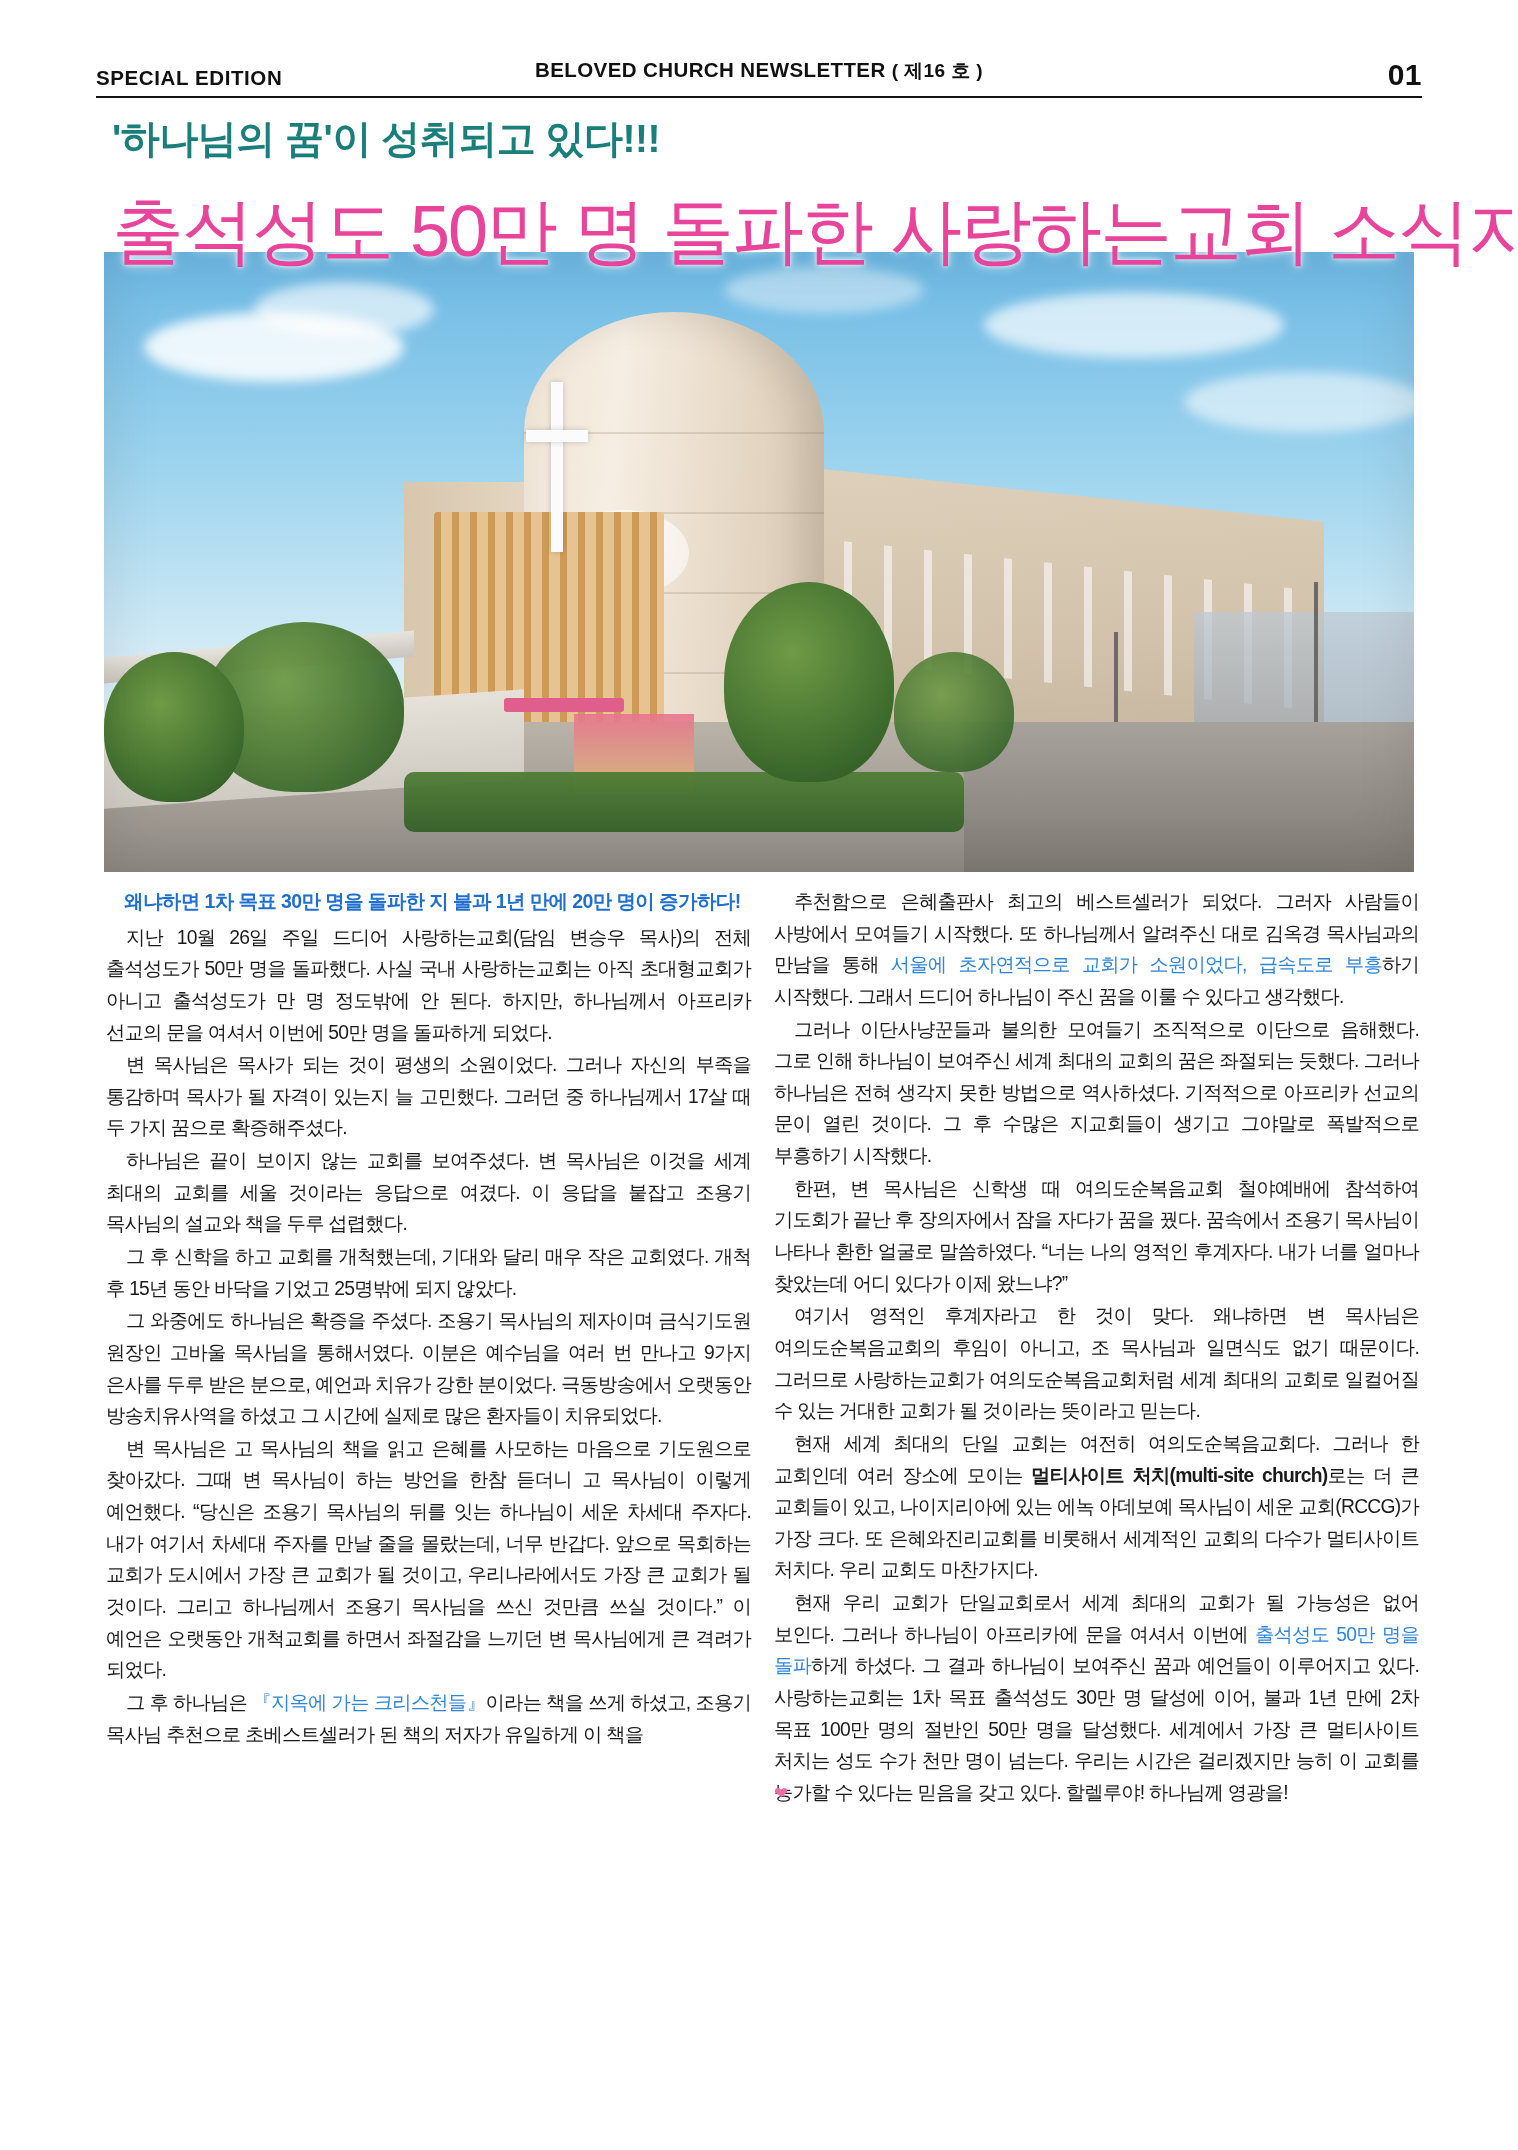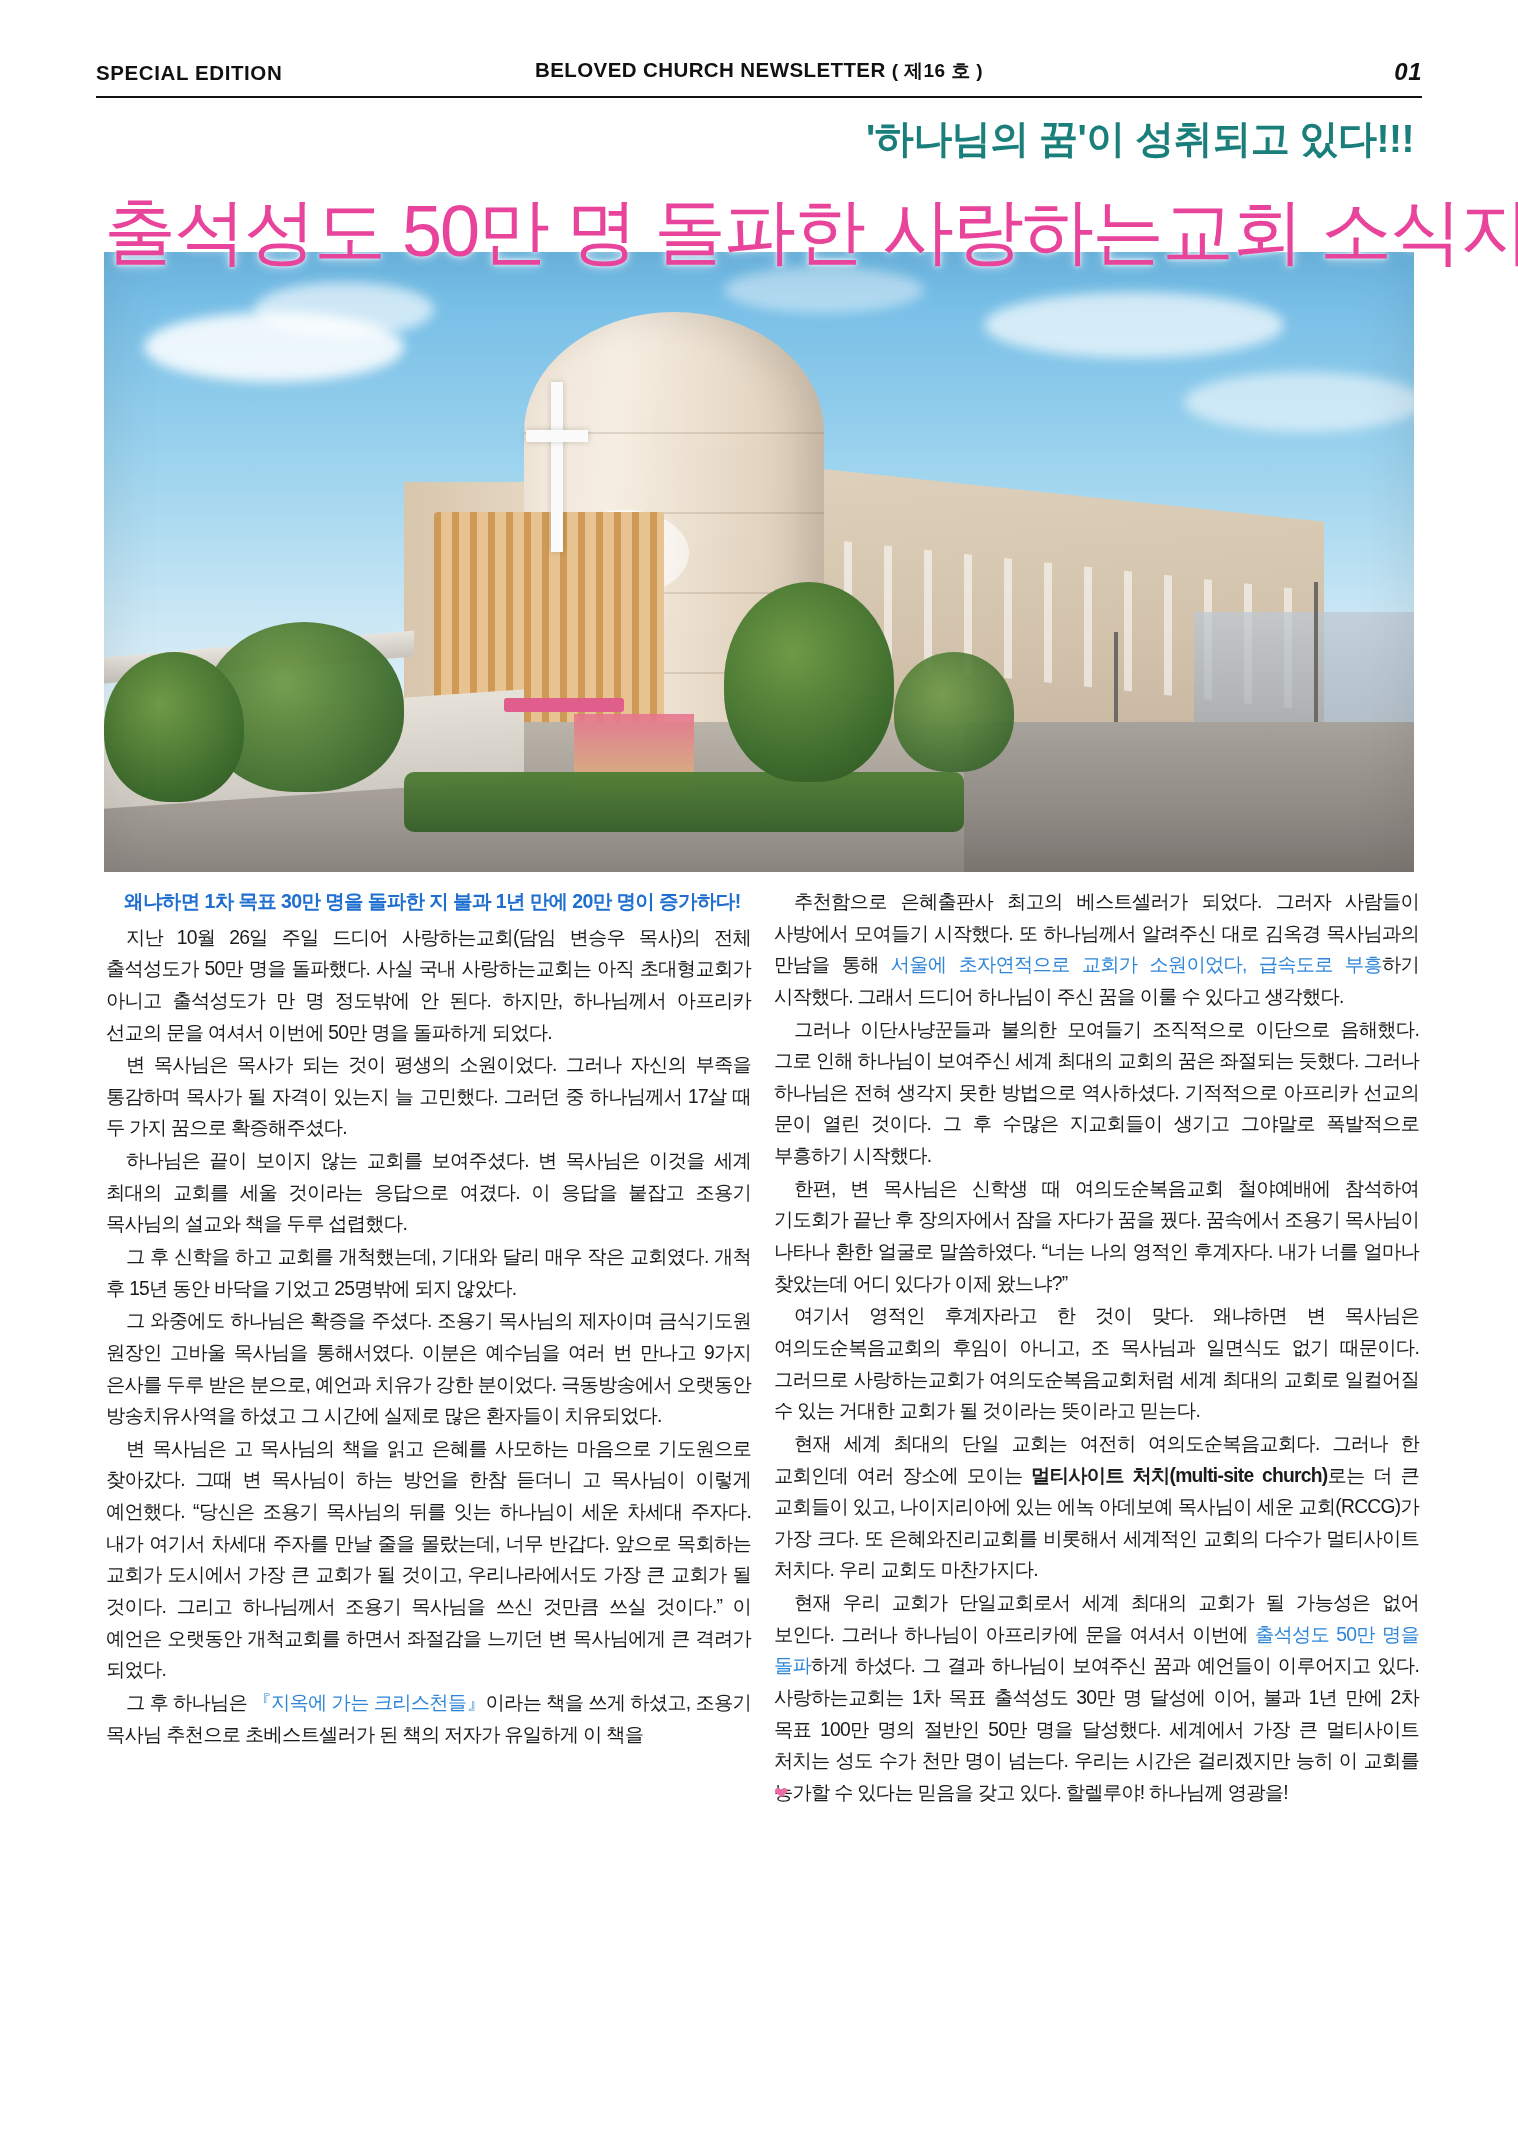--- a/index.html
+++ b/index.html
@@ -44,44 +44,43 @@
     position: absolute;
     left: 50%;
     transform: translateX(-50%);
     white-space: nowrap;
   }
   .masthead-center .issue {
     font-weight: bold;
     font-size: 19px;
   }
   .masthead-right {
-    font-size: 24px;
+    font-size: 30px;
     font-weight: bold;
     color: #111;
     letter-spacing: 0.5px;
-    font-style: italic;
   }
   .rule {
     position: absolute;
     left: 96px; top: 96px;
     width: 1326px; height: 2px;
     background: #111;
   }
 
   
   .hero {
     position: absolute;
     left: 104px; top: 112px;
     width: 1310px; height: 760px;
   }
   .hero-title-wrap {
     position: absolute;
-    left: 0; top: 0;
+    left: 8px; top: 0;
     width: 1310px;
-    text-align: right;
+    text-align: left;
     z-index: 5;
   }
   .hero-line1 {
     font-size: 39px;
     font-weight: bold;
     color: #1a7f7a;
     letter-spacing: -0.5px;
     text-shadow: 0 0 3px rgba(255,255,255,0.85), 0 0 8px rgba(255,255,255,0.7);
   }
   .hero-line2 {

